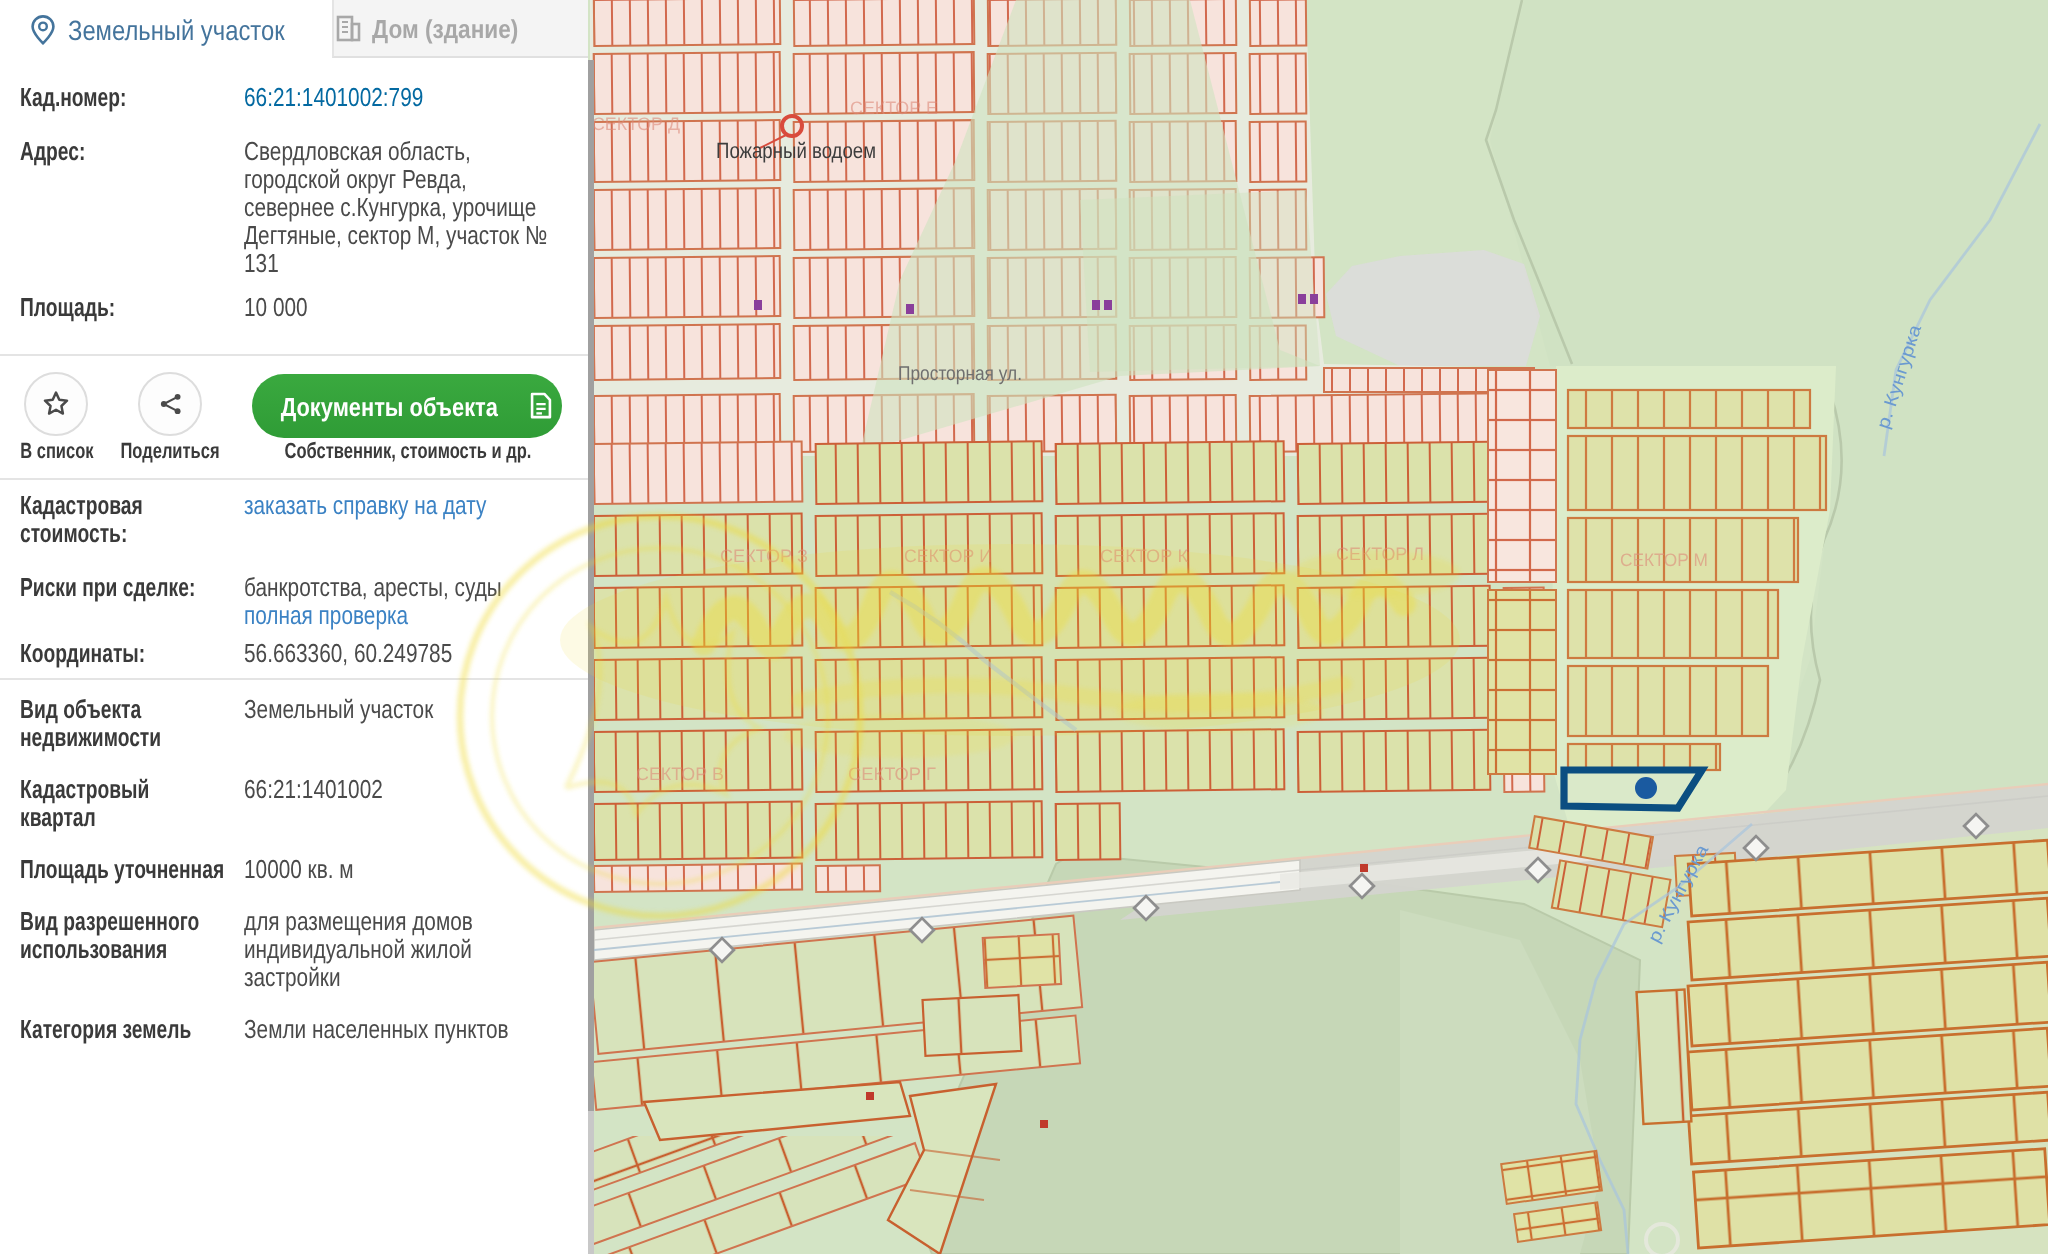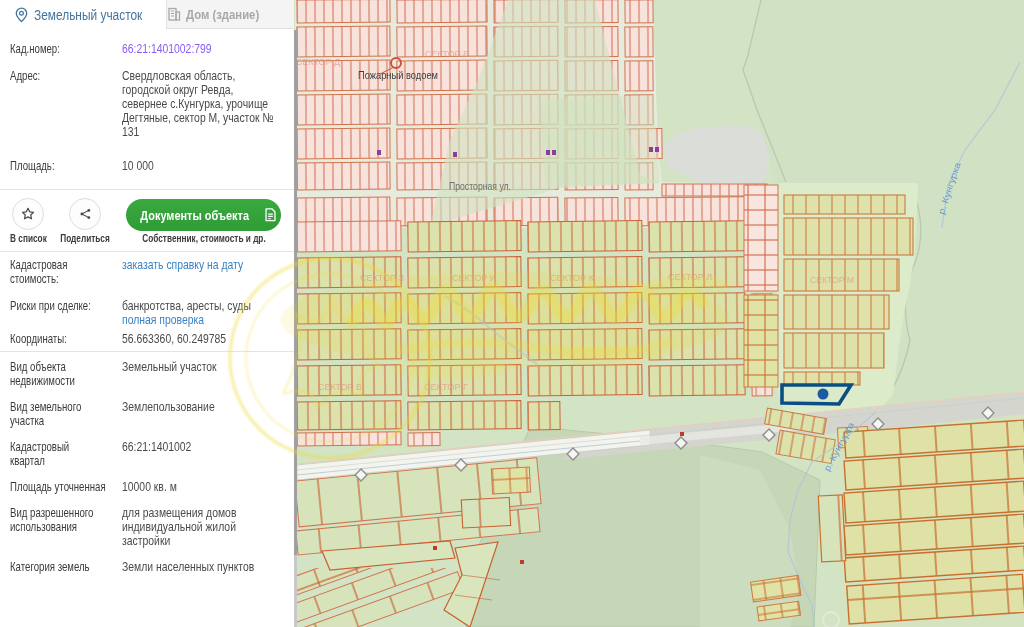--- a/index.html
+++ b/index.html
@@ -375,23 +375,23 @@
 #tabs{display:flex;height:29px}
 .tab{display:flex;align-items:center;font-size:14px}
 .tab.on{width:160px;color:#44749c;background:#fff;padding-left:14px}
 .tab.off{width:133px;color:#a8a8a8;background:#f4f4f4;border-left:1px solid #e4e4e4;border-bottom:1px solid #e0e0e0;font-weight:bold;font-size:13px;}
 .tab svg{margin-right:5px;flex:none}
 .sx{display:inline-block;transform:scaleX(0.8);transform-origin:0 0;white-space:nowrap}
 .sxl{display:inline-block;transform:scaleX(0.74);transform-origin:0 0;white-space:nowrap}
 #rows{padding:13px 10px 0 10px}
 .row{display:flex;margin-bottom:13px}
 .m12{margin-bottom:12px}
-.lbl{width:112px;min-width:112px;font-weight:normal;color:#3a3a3a;line-height:14px}
+.lbl{width:112px;min-width:112px;font-weight:bold;color:#3a3a3a;line-height:14px}
 .val{line-height:14px;color:#4a4a4a;width:172px}
-.kad{color:#8b5cf6}
+.kad{color:#0369a1}
 a.lnk{color:#3b82c4;text-decoration:none}
 .sep{border:0;border-top:1px solid #e4e4e4;margin:5px -10px 8px -10px}
 #btns{position:relative;height:46px;margin-bottom:0}
 .circ{position:absolute;top:0;width:30px;height:30px;border-radius:50%;border:1px solid #ddd;background:#fdfdfd;display:flex;align-items:center;justify-content:center}
 .clab{position:absolute;top:34px;font-size:11px;font-weight:bold;color:#3a3a3a;white-space:nowrap;transform:scaleX(0.75)}
 #gbtn{position:absolute;left:116px;top:1px;width:155px;height:32px;border-radius:16px;background:linear-gradient(#3aa93f,#2f9c36);color:#fff;font-weight:bold;font-size:13px;display:flex;align-items:center;justify-content:center}
 #gbtn .t{display:inline-block;transform:scaleX(0.84);white-space:nowrap}
 #gbtn svg{margin-left:4px;flex:none}
 #gsub{position:absolute;left:110px;top:34px;width:168px;text-align:center;font-size:11px;font-weight:bold;color:#3a3a3a;white-space:nowrap;transform:scaleX(0.75)}
 </style>
@@ -410,21 +410,21 @@
             <path d="M4,4 h3 M4,6.5 h3 M4,9 h3" stroke="#a8a8a8" stroke-width="1.1"></path>
           </svg>
           <span class="sx" style="transform:scaleX(0.87)">Дом (здание)</span>
         </div>
 </div>
 <div id="rows">
  <div class="row">
           <div class="lbl"><span class="sxl">Кад.номер:</span></div>
           <div class="val kad"><span class="sx">66:21:1401002:799</span></div>
         </div>
- <div class="row" style="margin-bottom:20px">
+ <div class="row" style="margin-bottom:8px">
           <div class="lbl"><span class="sxl">Адрес:</span></div>
           <div class="val"><span class="sx">Свердловская область,<br>городской округ Ревда,<br>севернее с.Кунгурка, урочище<br>Дегтяные, сектор М, участок №<br>131</span></div>
         </div>
  <div class="row" style="margin-bottom:16px">
           <div class="lbl"><span class="sxl">Площадь:</span></div>
           <div class="val"><span class="sx">10 000</span></div>
         </div>
  <hr class="sep">
  <div id="btns">
    <div class="circ" style="left:2px">
@@ -463,24 +463,20 @@
  <div class="row" style="margin-bottom:0">
           <div class="lbl"><span class="sxl">Координаты:</span></div>
           <div class="val"><span class="sx">56.663360, 60.249785</span></div>
         </div>
  <hr class="sep">
  <div class="row m12">
           <div class="lbl"><span class="sxl">Вид объекта<br>недвижимости</span></div>
           <div class="val"><span class="sx">Земельный участок</span></div>
         </div>
  <div class="row m12">
-          <div class="lbl"><span class="sxl">Вид земельного<br>участка</span></div>
-          <div class="val"><span class="sx">Землепользование</span></div>
-        </div>
- <div class="row m12">
           <div class="lbl"><span class="sxl">Кадастровый<br>квартал</span></div>
           <div class="val"><span class="sx">66:21:1401002</span></div>
         </div>
  <div class="row m12">
           <div class="lbl"><span class="sxl">Площадь уточненная</span></div>
           <div class="val"><span class="sx">10000 кв. м</span></div>
         </div>
  <div class="row m12">
           <div class="lbl"><span class="sxl">Вид разрешенного<br>использования</span></div>
           <div class="val"><span class="sx">для размещения домов<br>индивидуальной жилой<br>застройки</span></div>

